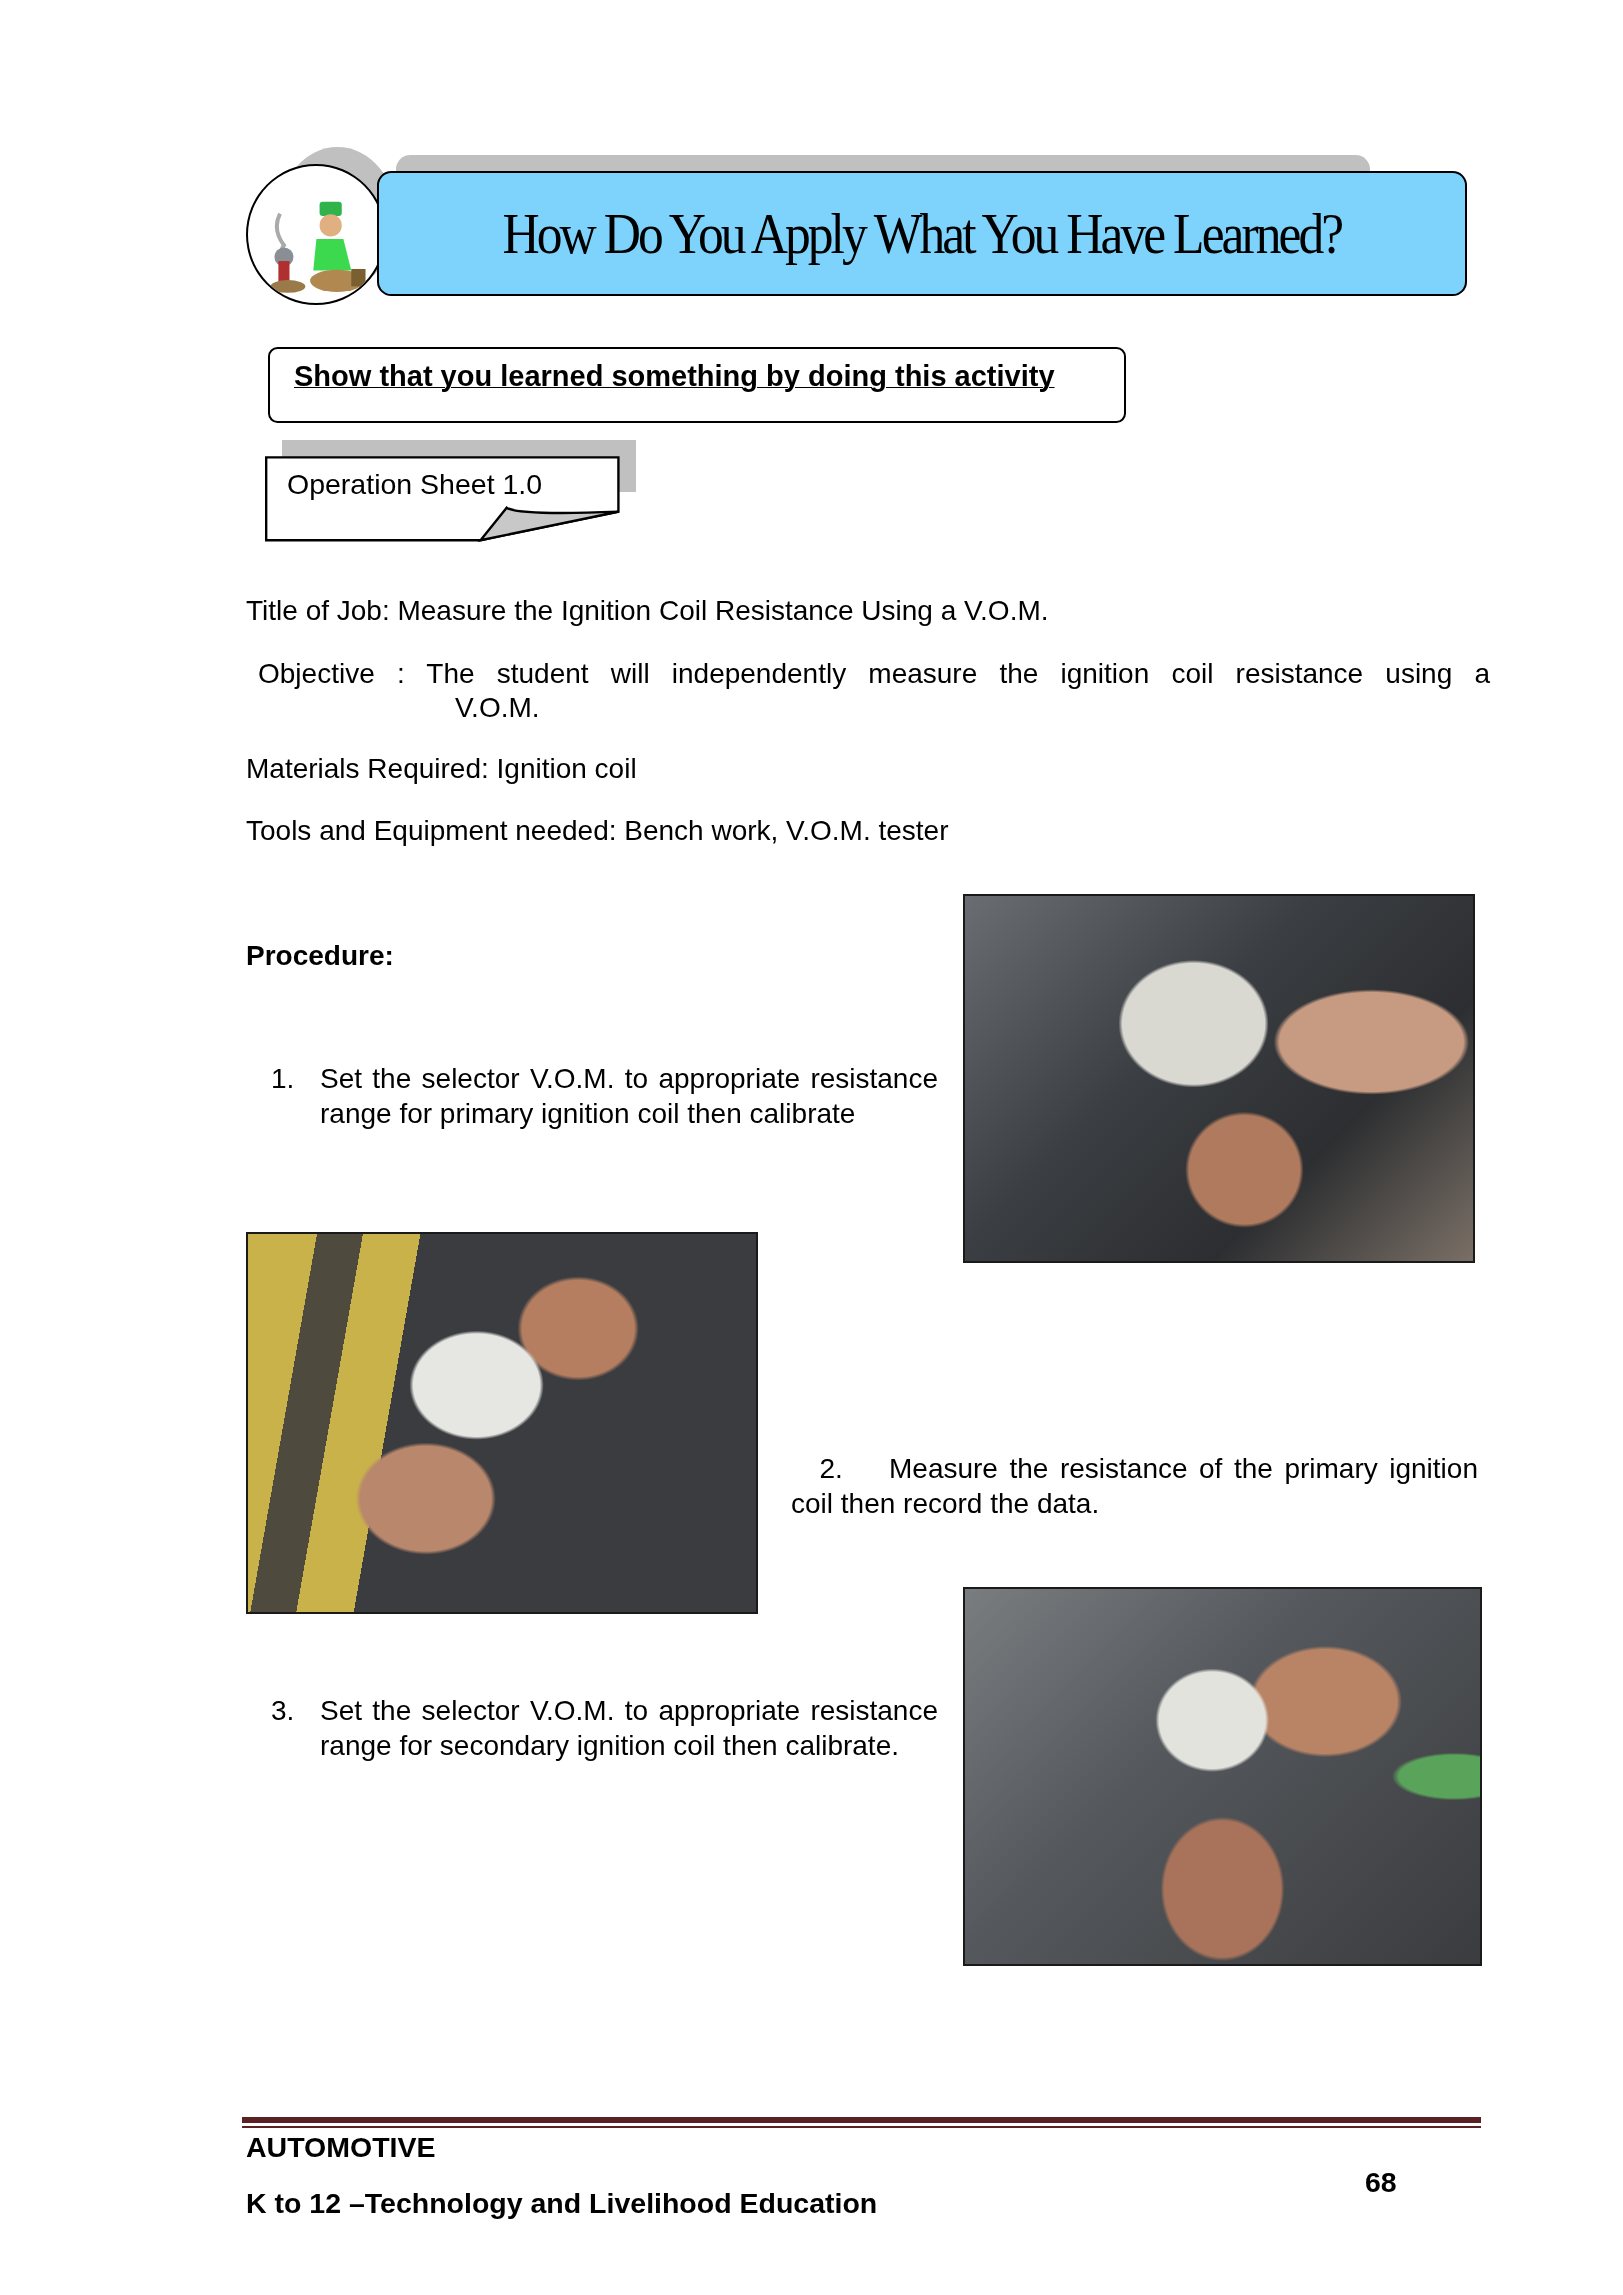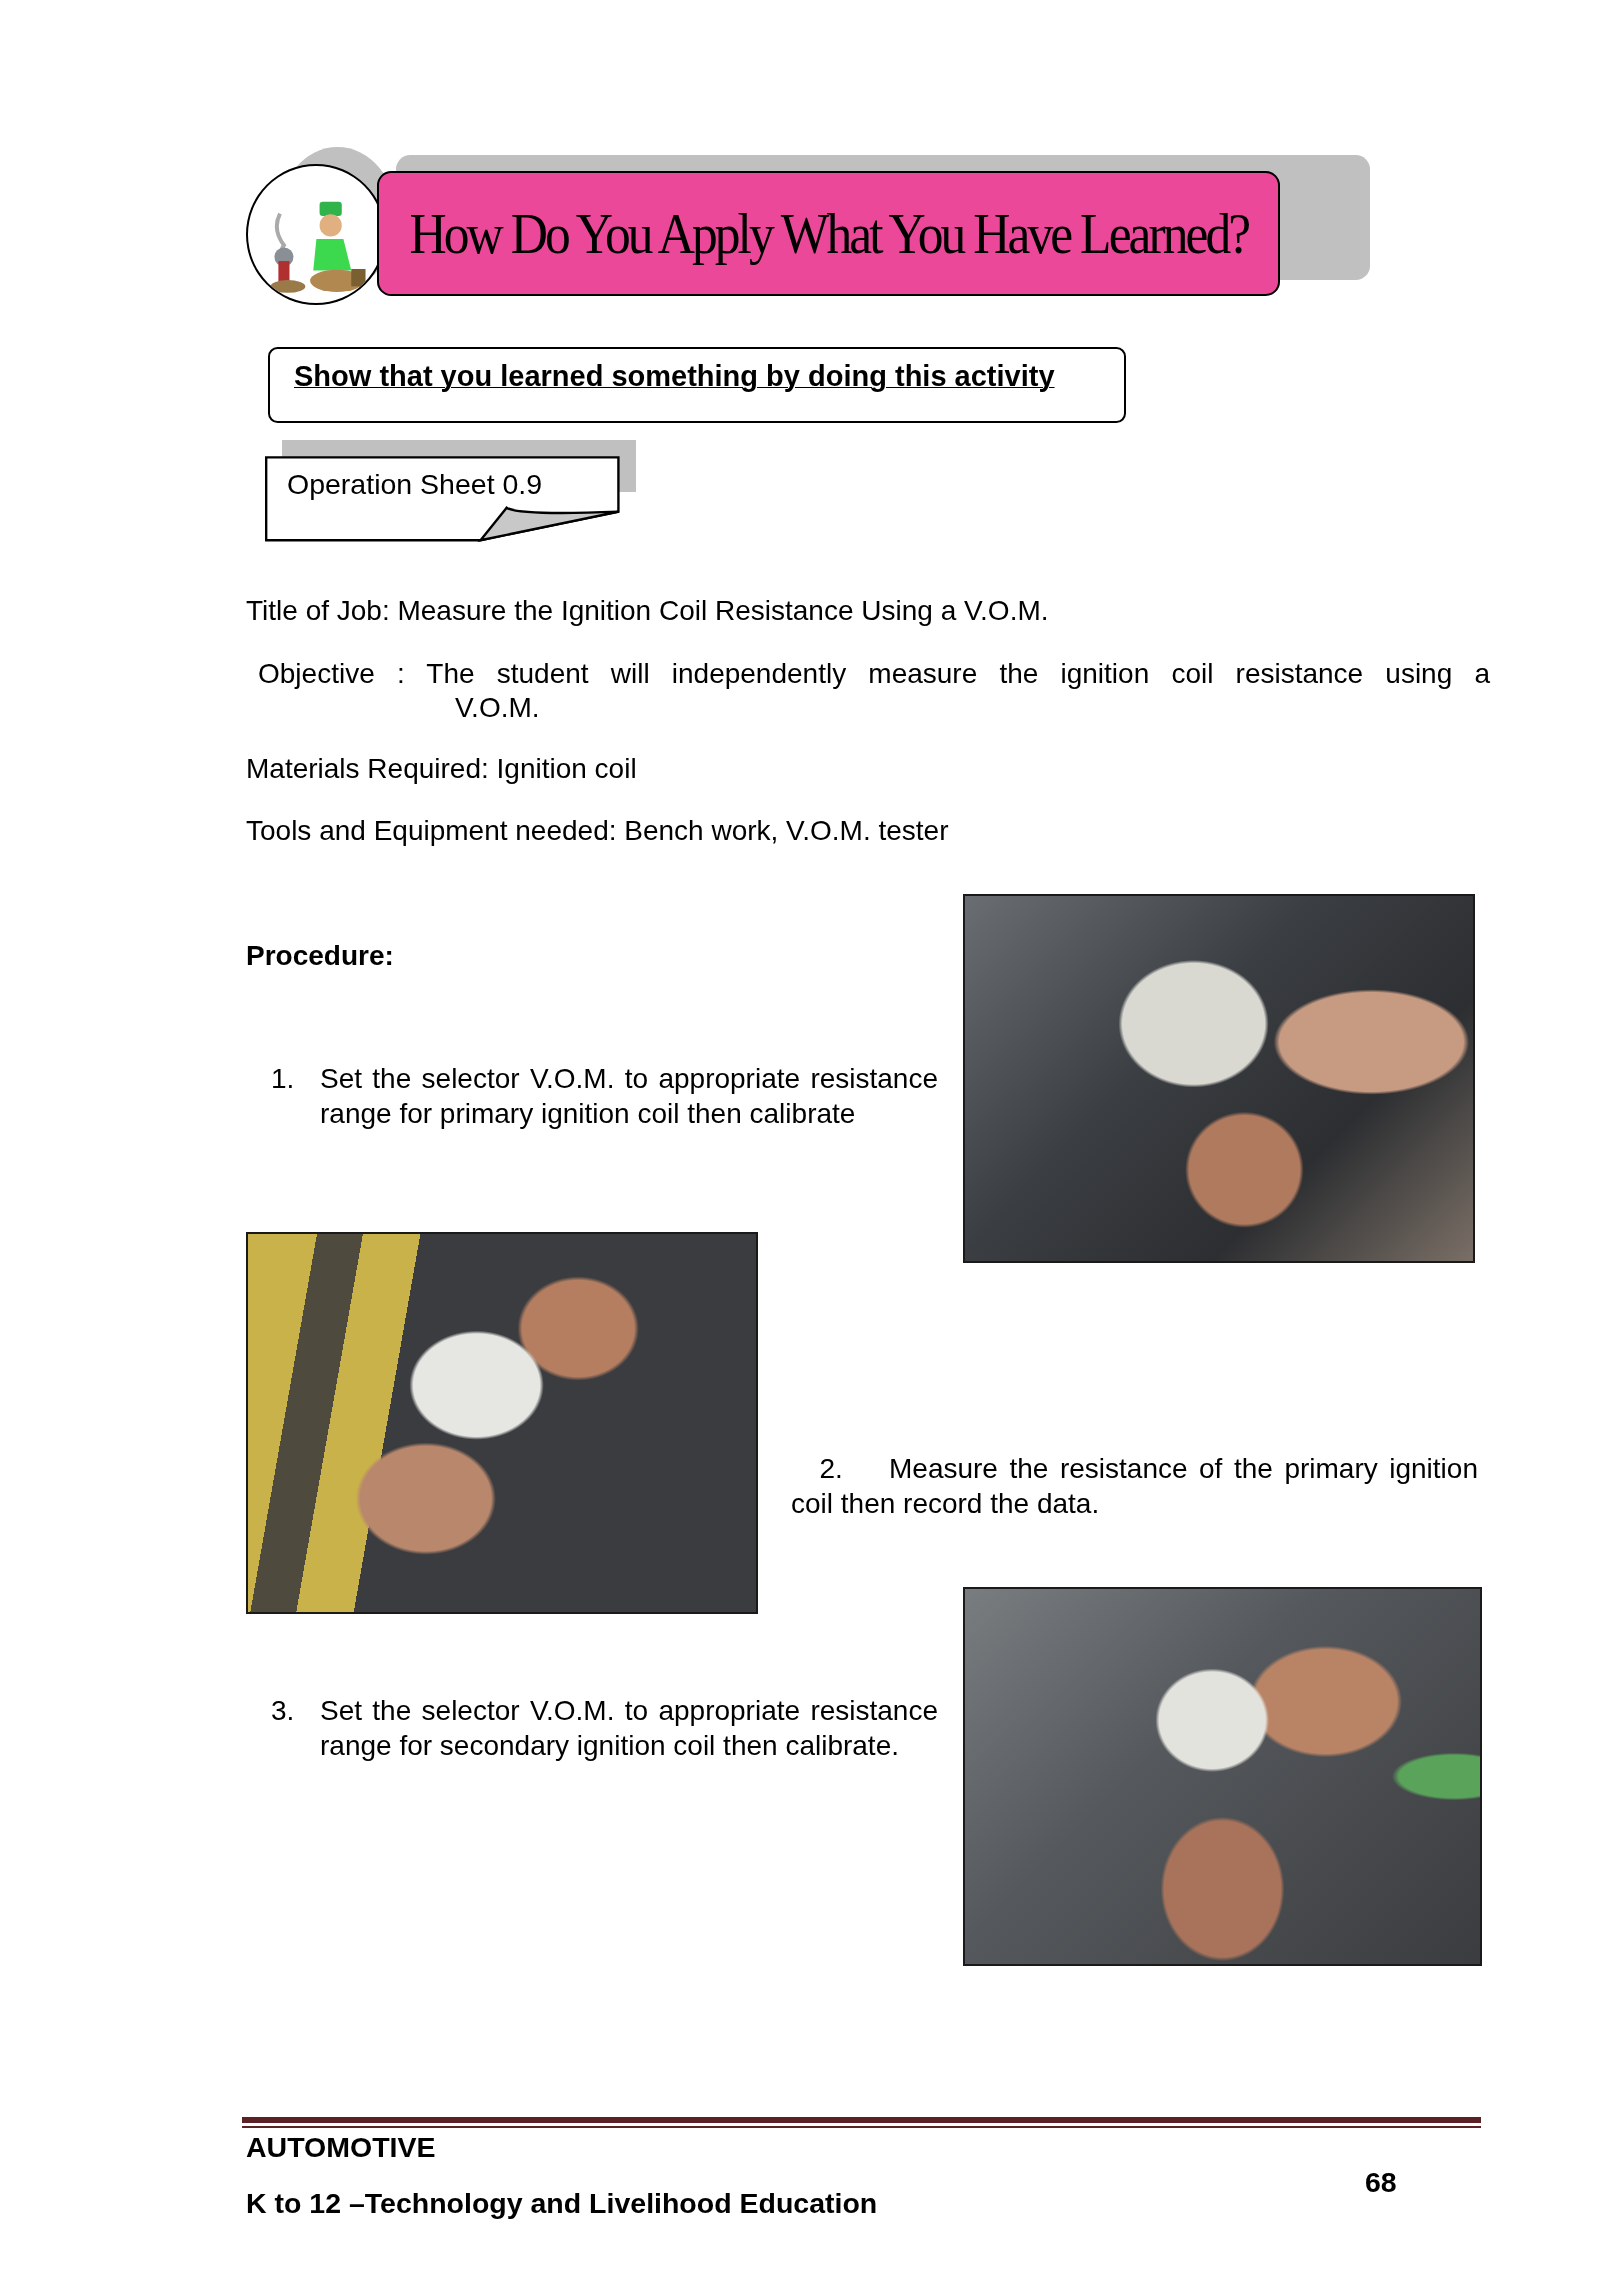--- a/index.html
+++ b/index.html
@@ -3,21 +3,21 @@
 <meta charset="utf-8">
 <style>
   html, body { margin:0; padding:0; }
   body { width:1624px; height:2295px; background:#ffffff; position:relative; overflow:hidden;
          font-family:"Liberation Sans", sans-serif; color:#000; }
   .abs { position:absolute; }
   
   .hdr-shadow-circle { left:278px; top:147px; width:119px; height:143px; border-radius:50%; background:#c0c0c0; }
   .hdr-shadow-box { left:396px; top:155px; width:974px; height:125px; border-radius:14.3px; background:#c0c0c0; }
   .hdr-circle { left:246px; top:164px; width:140px; height:141px; border-radius:50%; background:#fff; border:2.4px solid #000; box-sizing:border-box; overflow:hidden; }
-  .hdr-box { left:377px; top:171px; width:903px; height:125px; border-radius:14.3px; background:#ec4899; border:2.4px solid #000; box-sizing:border-box; display:flex; align-items:center; justify-content:center; }
+  .hdr-box { left:377px; top:171px; width:1090px; height:125px; border-radius:14.3px; background:#7dd3fc; border:2.4px solid #000; box-sizing:border-box; display:flex; align-items:center; justify-content:center; }
   .hdr-title { font-family:"Liberation Serif", serif; font-size:56px; letter-spacing:-3.2px; transform:scaleX(0.92); white-space:nowrap; }
   
   .instr { left:268px; top:347px; width:858px; height:76px; border:2.4px solid #000; border-radius:9.5px; box-sizing:border-box; padding:11px 24px;text-decoration:underline; }
   .instr-text { font-weight:bold; font-size:29px; }
   
   .op-shadow { left:282px; top:440px; width:354px; height:52px; background:#c0c0c0; }
   .op-box { left:265px; top:456px; width:355px; height:86px; }
   .op-text { left:287px; top:468px; font-size:28.5px; }
   
   .line { left:246px; font-size:28px; white-space:nowrap; }
@@ -74,21 +74,21 @@
 
 <div class="abs instr">
   <span class="instr-text">Show that you learned something by doing this activity</span>
 </div>
 
 <div class="abs op-shadow"></div>
 <svg class="abs op-box" width="355" height="86" viewBox="0 0 448 108">
   <path d="M1.5 1.5 H446 V70 L272 106 H1.5 Z" fill="#fff" stroke="#000" stroke-width="3"></path>
   <path d="M272 106 L305 65 Q320 75 446 70 Z" fill="#c8c8c8" stroke="#000" stroke-width="3"></path>
 </svg>
-<div class="abs op-text">Operation Sheet 0.9</div>
+<div class="abs op-text">Operation Sheet 1.0</div>
 
 <div class="abs line" style="top:595px;">Title of Job: Measure the Ignition Coil Resistance Using a V.O.M.</div>
 <div class="abs objective">Objective : The student will independently measure the ignition coil resistance using a</div>
 <div class="abs obj-cont">V.O.M.</div>
 <div class="abs line" style="top:753px;">Materials Required:   Ignition coil</div>
 <div class="abs line" style="top:815px;">Tools and Equipment needed: Bench work, V.O.M. tester</div>
 
 <div class="abs proc">Procedure:</div>
 
 <div class="abs photo p1" title="Hands setting the selector on an analog V.O.M. tester"></div>

